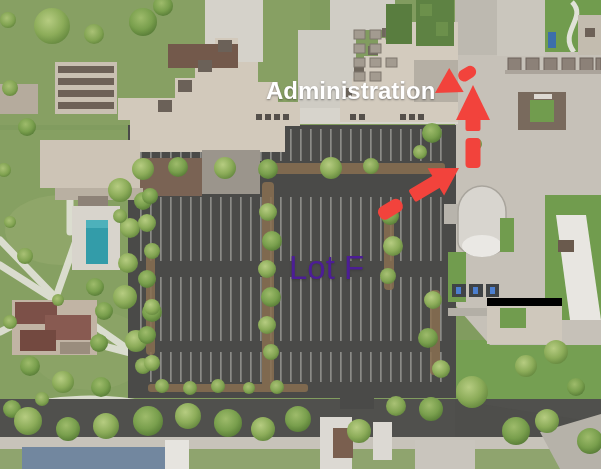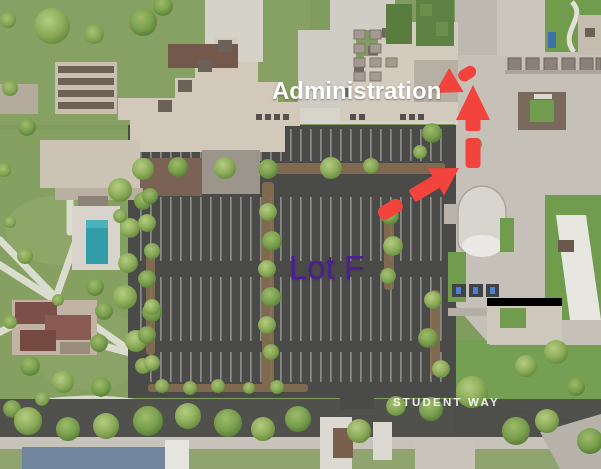--- a/index.html
+++ b/index.html
@@ -5,21 +5,21 @@
   html,body{margin:0;padding:0;background:#222;}
   .viewport{
     position:relative;width:601px;height:469px;overflow:hidden;
     background:var(--c-grass,#809d5c);
     font-family:"Liberation Sans",sans-serif;
   }
   .viewport svg{position:absolute;left:0;top:0;}
   #map{filter:blur(.7px) saturate(.95);}
   .lbl{position:absolute;white-space:nowrap;pointer-events:none;}
   .lbl-admin{
-    left:272px;top:77px;
+    left:266px;top:77px;
     font-size:24px;font-weight:700;color:var(--c-label,#fff);
     text-shadow:0 1px 2px rgba(55,55,55,.55);
   }
   .lbl-lotf{
     left:289px;top:249px;
     font-size:33px;font-weight:400;color:#4c1d95;
     text-shadow:0 1px 2px rgba(45,45,45,.4);
   }
   .lbl-street{
     left:393px;top:396px;
@@ -358,14 +358,13 @@
 
       <g transform="translate(435,93) rotate(149)">
         <polygon points="0,0 -25,-14 -25,14"></polygon>
         <rect x="-47" y="-6" width="19" height="12" rx="6"></rect>
       </g>
     </g>
   </svg>
 
   <div class="lbl lbl-admin">Administration</div>
   <div class="lbl lbl-lotf">Lot F</div>
-  <div class="lbl lbl-street">STUDENT WAY</div>
 </div>
 
 </body></html>

